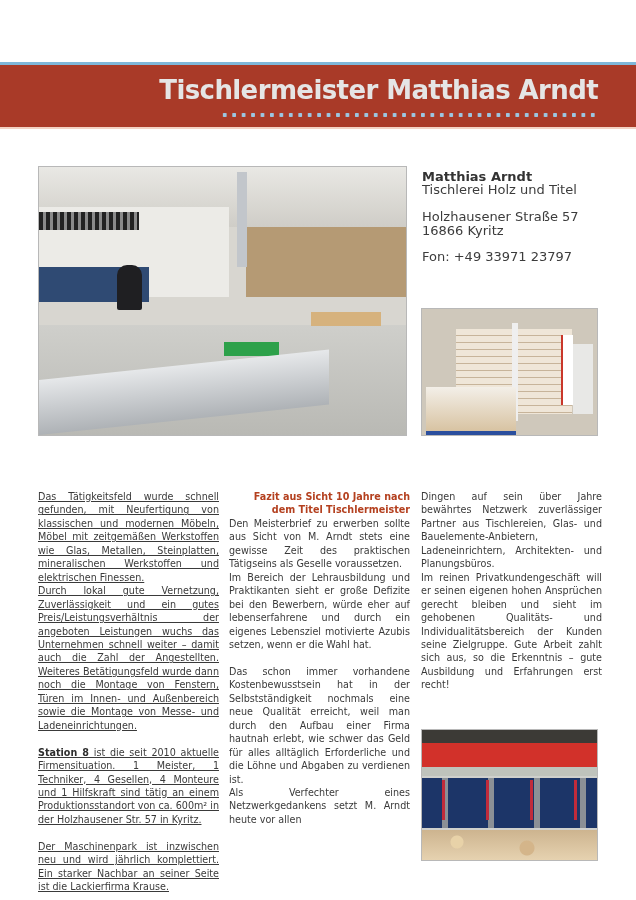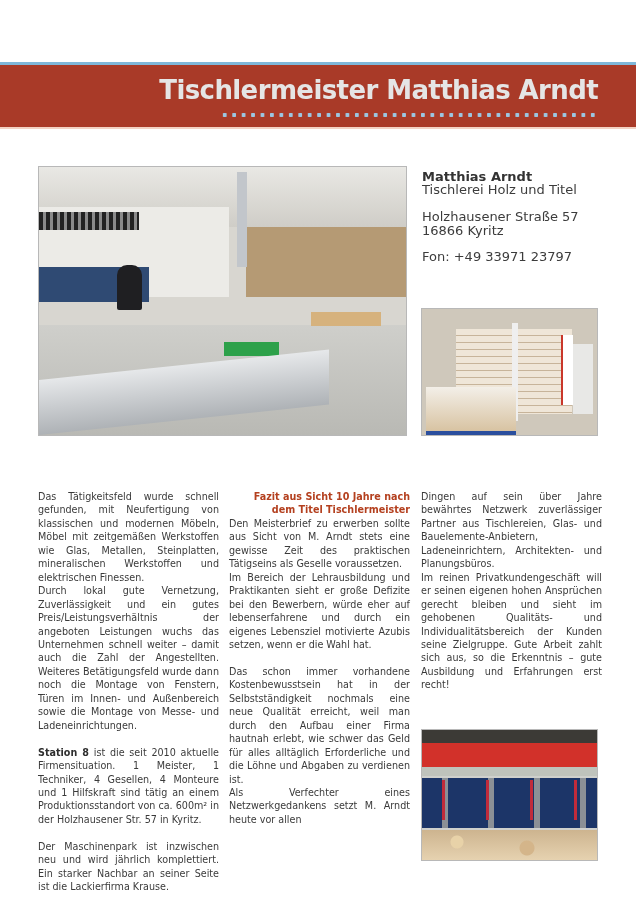--- a/index.html
+++ b/index.html
@@ -65,21 +65,21 @@
     .contact .name { font-weight: bold; color: #333; }
     .contact .gap { height: 13.4px; }
 
     .col {
       position: absolute; top: 490px; width: 181px;
       font-size: 9.6px; line-height: 13.45px; color: #3a3a3a;
       text-align: justify; hyphens: manual;
     }
     .col p { margin: 0; }
     .col p.space { margin-top: 13.45px; }
-    .col1 { left: 38px; }
+    .col1 { left: 38px; text-decoration: underline; }
     .col2 { left: 229px; }
     .col3 { left: 421px; }
     .col .heading { color: #b4401f; font-weight: bold; text-align: right; }
     .col strong { font-weight: bold; color: #2e2e2e; }
   </style>
 </head>
 <body>
 
 <div class="banner">
   <div class="banner-title">Tischlermeister Matthias Arndt</div>

